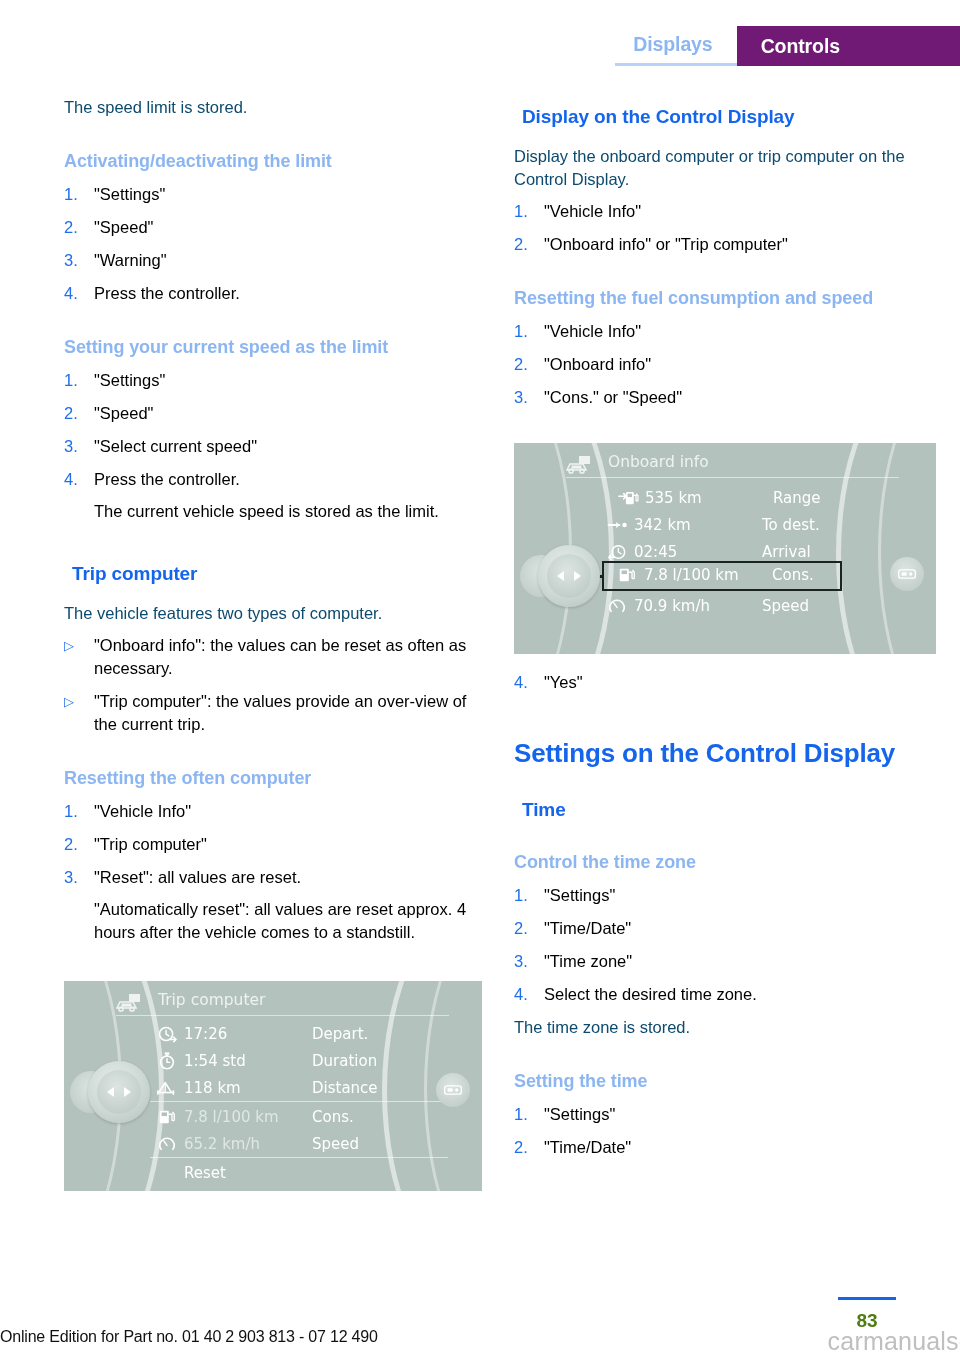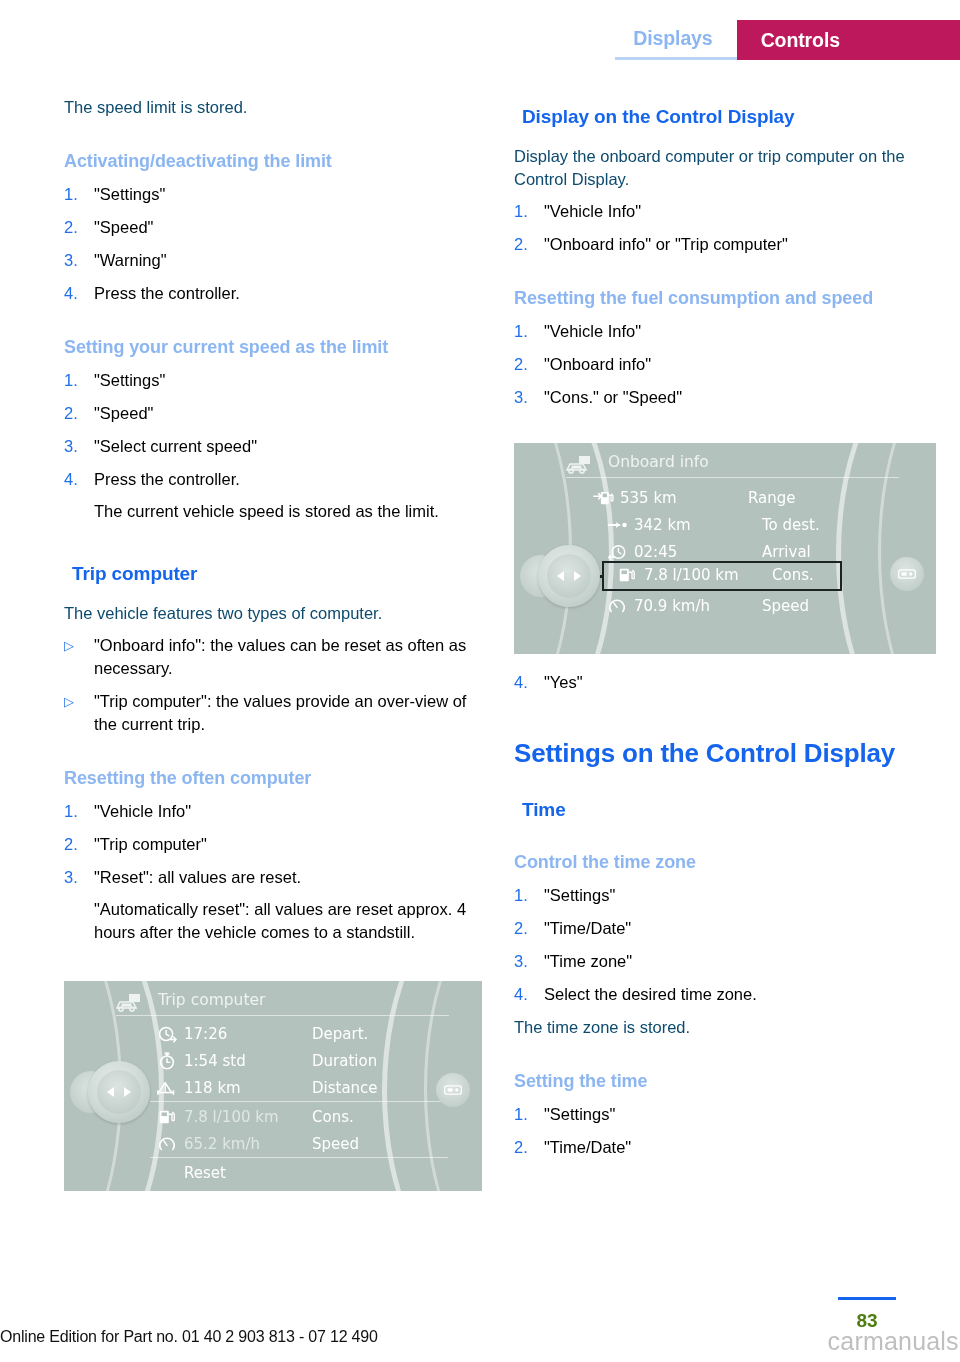--- a/index.html
+++ b/index.html
@@ -19,21 +19,21 @@
   
   .header {
     position: absolute;
     top: 0; left: 0;
     width: 960px;
     height: 60px;
   }
   .tabstrip {
     position: absolute;
     right: 0;
-    top: 20px;
+    top: 26px;
     height: 40px;
     display: flex;
     align-items: stretch;
   }
   .tab {
     display: flex;
     align-items: center;
     font-size: 19.5px;
     font-weight: bold;
     letter-spacing: -0.1px;
@@ -41,21 +41,21 @@
     box-sizing: border-box;
   }
   .tab-inactive {
     color: #8cb6f2;
     background: #ffffff;
     border-bottom: 3px solid #b9d3f7;
     padding-right: 24px;
   }
   .tab-active {
     color: #ffffff;
-    background: #be185d;
+    background: #701a75;
     padding-left: 24px;
     padding-right: 120px;
   }
 
   
   .col {
     position: absolute;
     top: 96px;
     width: 425px;
   }
@@ -514,21 +514,21 @@
       <rect x="13" y="1" width="11" height="8" fill="#eef3f1"></rect>
       <path d="M1 15 L4 9 L17 9 L20 15 Z" fill="none" stroke="#eef3f1" stroke-width="1.6"></path>
       <rect x="5.5" y="10.5" width="10" height="3.2" fill="#eef3f1"></rect>
       <circle cx="5" cy="16" r="2.1" fill="none" stroke="#eef3f1" stroke-width="1.5"></circle>
       <circle cx="16" cy="16" r="2.1" fill="none" stroke="#eef3f1" stroke-width="1.5"></circle>
     </svg>
   </div>
   <div class="idrive-title" style="left:84px; top:10px;">Onboard info</div>
   <div class="idrive-divider" style="left:52px; top:34px; width:333px;"></div>
 
-  <div class="row" style="left:72px; top:42px;">
+  <div class="row" style="left:97px; top:42px;">
     <span class="icn">
       <svg viewBox="0 0 24 22" width="21" height="20" aria-hidden="true">
         <path d="M1 9 L9 9 M6.5 6 L9.5 9 L6.5 12" fill="none" stroke="#fff" stroke-width="1.7" stroke-linecap="round" stroke-linejoin="round"></path>
         <rect x="9" y="4" width="9" height="14" rx="1.2" fill="#fff"></rect>
         <rect x="11" y="6" width="5" height="4" fill="#b4c2be"></rect>
         <path d="M18 8 L20.6 8 L20.6 14 A1.4 1.4 0 0 0 22.8 14 L22.8 8.5 L21 6" fill="none" stroke="#fff" stroke-width="1.4"></path>
       </svg>
     </span>
     <span class="val">535 km</span>
     <span class="lbl">Range</span>

